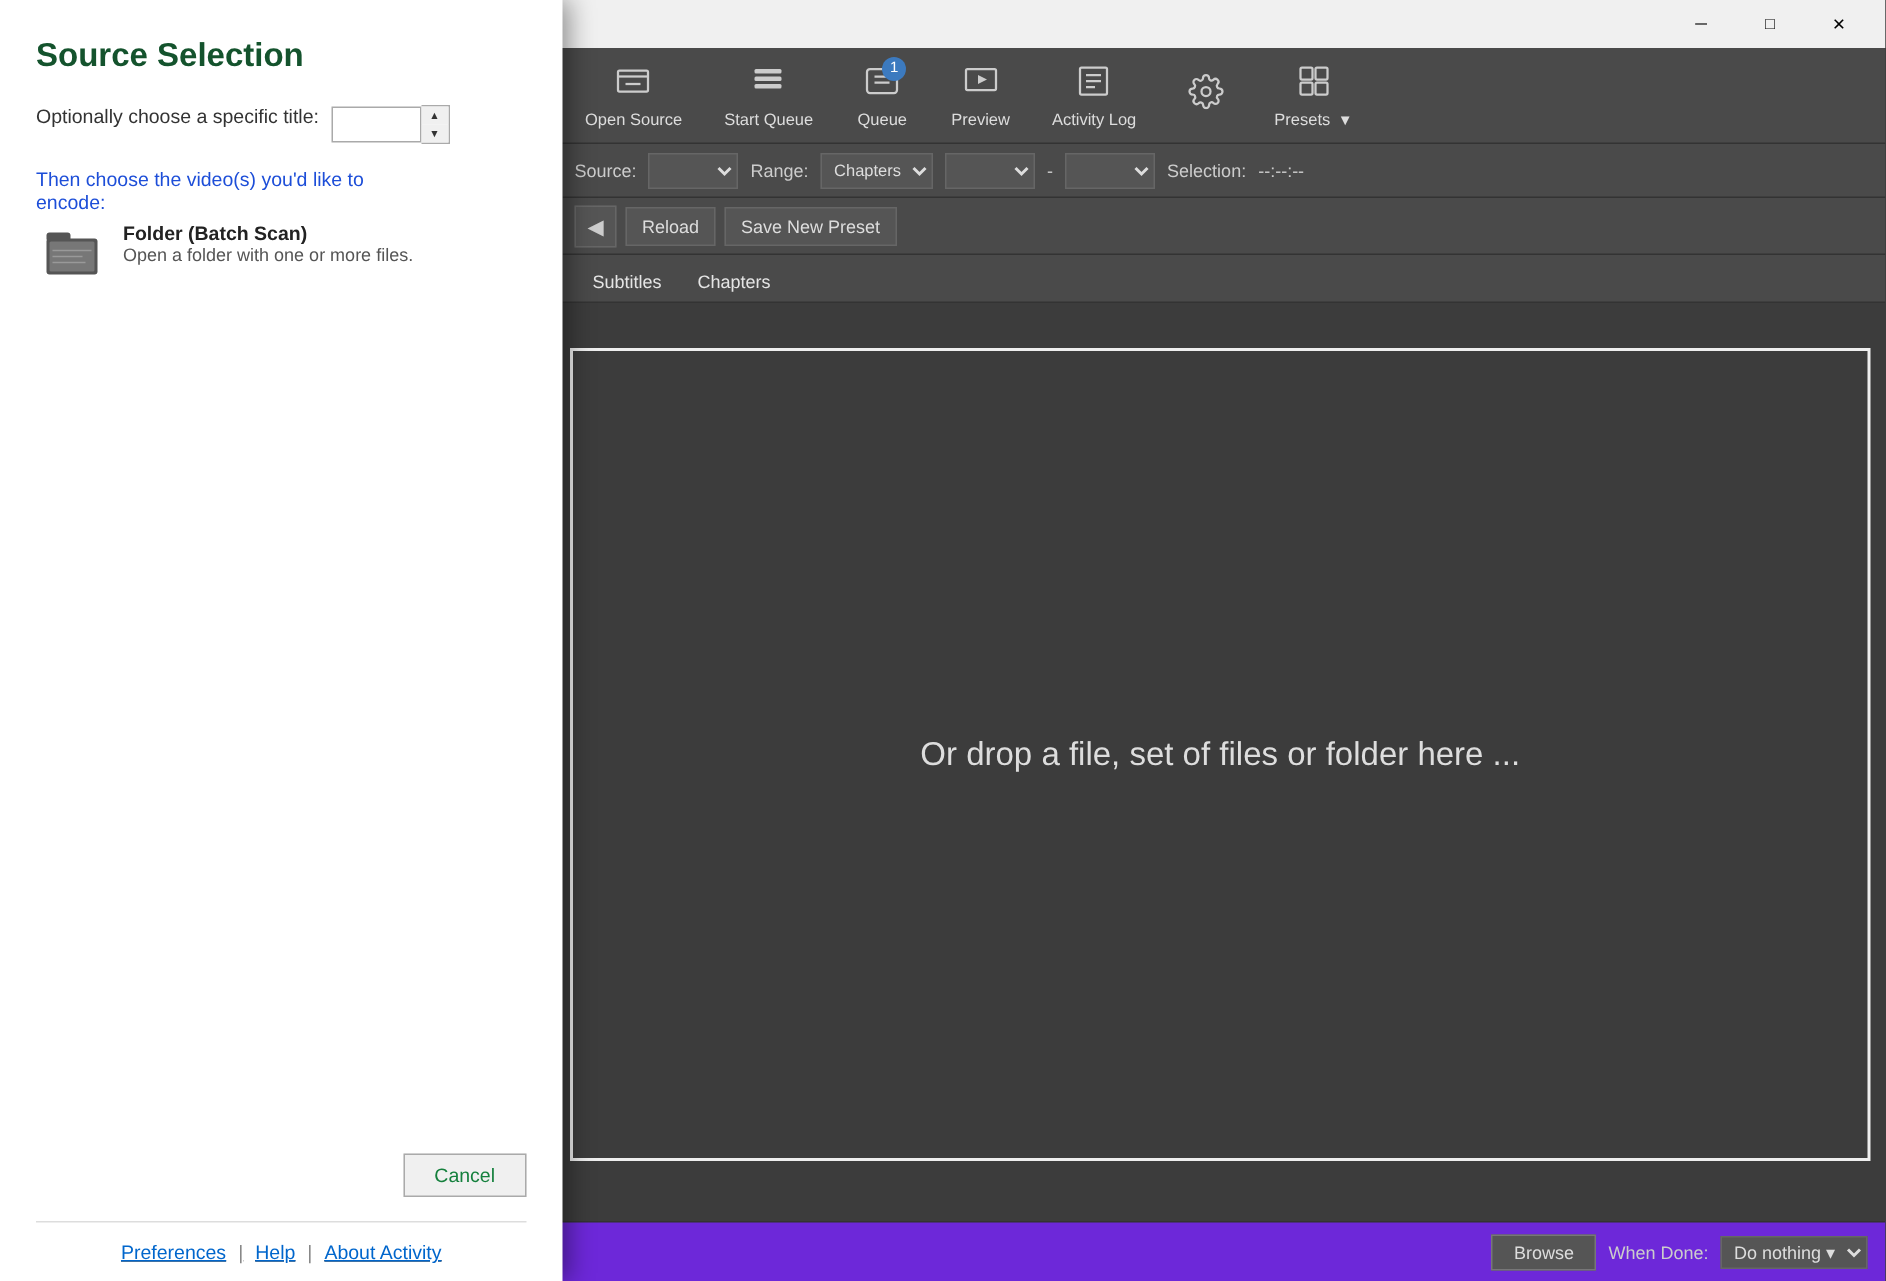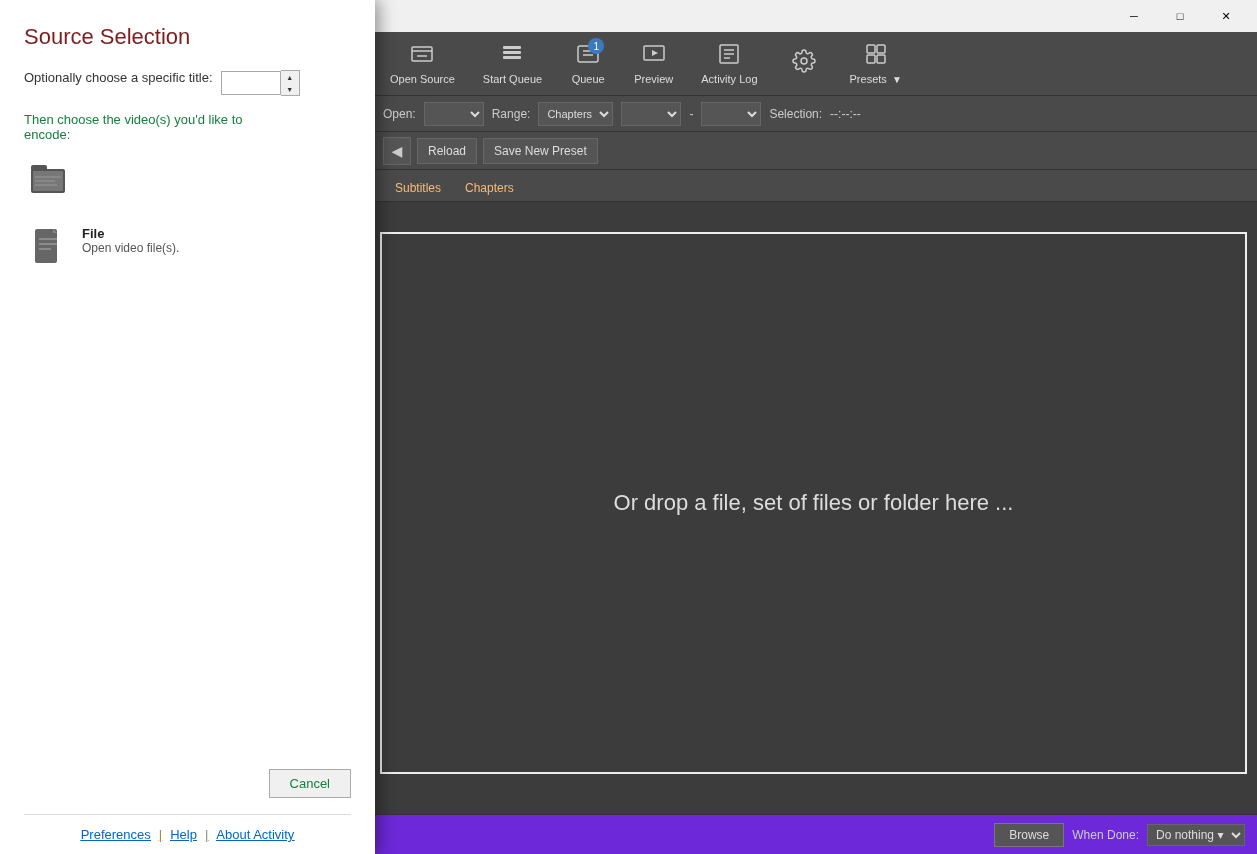--- a/index.html
+++ b/index.html
@@ -167,21 +167,21 @@
     .tabs-row {
       height: 32px;
       background: #4a4a4a;
       display: flex;
       align-items: flex-end;
       padding: 0 8px;
       border-bottom: 1px solid #333;
     }
     .tab {
       padding: 4px 12px;
-      color: #fdba74;
+      color: #e5e5e5;
       font-size: 12px;
       cursor: pointer;
       border-bottom: 2px solid transparent;
     }
 
     
     .drop-zone-area {
       position: absolute;
       top: 200px;
       left: 380px;
@@ -240,22 +240,22 @@
       height: 854px;
       background: #fff;
       z-index: 100;
       display: flex;
       flex-direction: column;
       padding: 24px 24px 0 24px;
       box-shadow: 4px 0 16px rgba(0,0,0,0.4);
     }
     .dialog-title {
       font-size: 22px;
-      font-weight: 400;
-      color: #7f1d1d;
+      font-weight: 700;
+      color: #14532d;
       margin-bottom: 20px;
     }
     .title-chooser-row {
       display: flex;
       align-items: flex-start;
       gap: 8px;
       margin-bottom: 16px;
     }
     .title-chooser-label {
       font-size: 13px;
@@ -286,22 +286,22 @@
       cursor: pointer;
       display: flex;
       align-items: center;
       justify-content: center;
       font-size: 7px;
       color: #333;
     }
 
     .choose-text {
       font-size: 13px;
-      color: #15803d;
-      margin-bottom: 12px;
+      color: #1d4ed8;
+      margin-bottom: 2px;
     }
 
     .source-option {
       display: flex;
       align-items: flex-start;
       gap: 14px;
       margin-bottom: 20px;
       cursor: pointer;
       padding: 4px;
     }
@@ -459,21 +459,21 @@
         </svg>
       </div>
       <span class="toolbar-btn-label">
         <span>Presets</span>
         <span class="presets-arrow">▼</span>
       </span>
     </div>
   </div>
 
   <div class="secondary-row" style="margin-left:375px;">
-    <span class="secondary-label">Open:</span>
+    <span class="secondary-label">Source:</span>
     <select>
       <option></option>
     </select>
     <span class="secondary-label">Range:</span>
     <select><option>Chapters</option></select>
     <select>
       <option></option>
     </select>
     <span class="secondary-label">-</span>
     <select>
@@ -526,37 +526,26 @@
       <svg width="38" height="38" viewBox="0 0 38 38">
         <rect x="2" y="10" width="34" height="24" rx="2" fill="#555"></rect>
         <rect x="2" y="6" width="16" height="6" rx="2" fill="#555"></rect>
         <rect x="4" y="12" width="30" height="20" rx="1" fill="#777"></rect>
 
         <line x1="6" y1="18" x2="32" y2="18" stroke="#999" stroke-width="1"></line>
         <line x1="6" y1="22" x2="26" y2="22" stroke="#999" stroke-width="1"></line>
         <line x1="6" y1="26" x2="28" y2="26" stroke="#999" stroke-width="1"></line>
       </svg>
     </div>
-  </div>
-
-  <div class="source-option">
-    <div class="source-icon">
-      <svg width="38" height="38" viewBox="0 0 38 38">
-        <rect x="6" y="2" width="22" height="34" rx="2" fill="#666"></rect>
-        <polygon points="24,2 28,6 24,6" fill="#888"></polygon>
-        <line x1="10" y1="12" x2="28" y2="12" stroke="#999" stroke-width="1.5"></line>
-        <line x1="10" y1="17" x2="28" y2="17" stroke="#999" stroke-width="1.5"></line>
-        <line x1="10" y1="22" x2="22" y2="22" stroke="#999" stroke-width="1.5"></line>
-      </svg>
-    </div>
     <div class="source-option-text">
-      <div class="source-option-title">File</div>
-      <div class="source-option-desc">Open video file(s).</div>
-    </div>
-  </div>
+      <div class="source-option-title">Folder (Batch Scan)</div>
+      <div class="source-option-desc">Open a folder with one or more files.</div>
+    </div>
+  </div>
+
 
   <div class="dialog-spacer"></div>
 
   <div class="cancel-btn-row">
     <button class="cancel-btn">Cancel</button>
   </div>
 
   <div class="dialog-footer">
     <span class="footer-link">Preferences</span>
     <span class="footer-sep">|</span>

